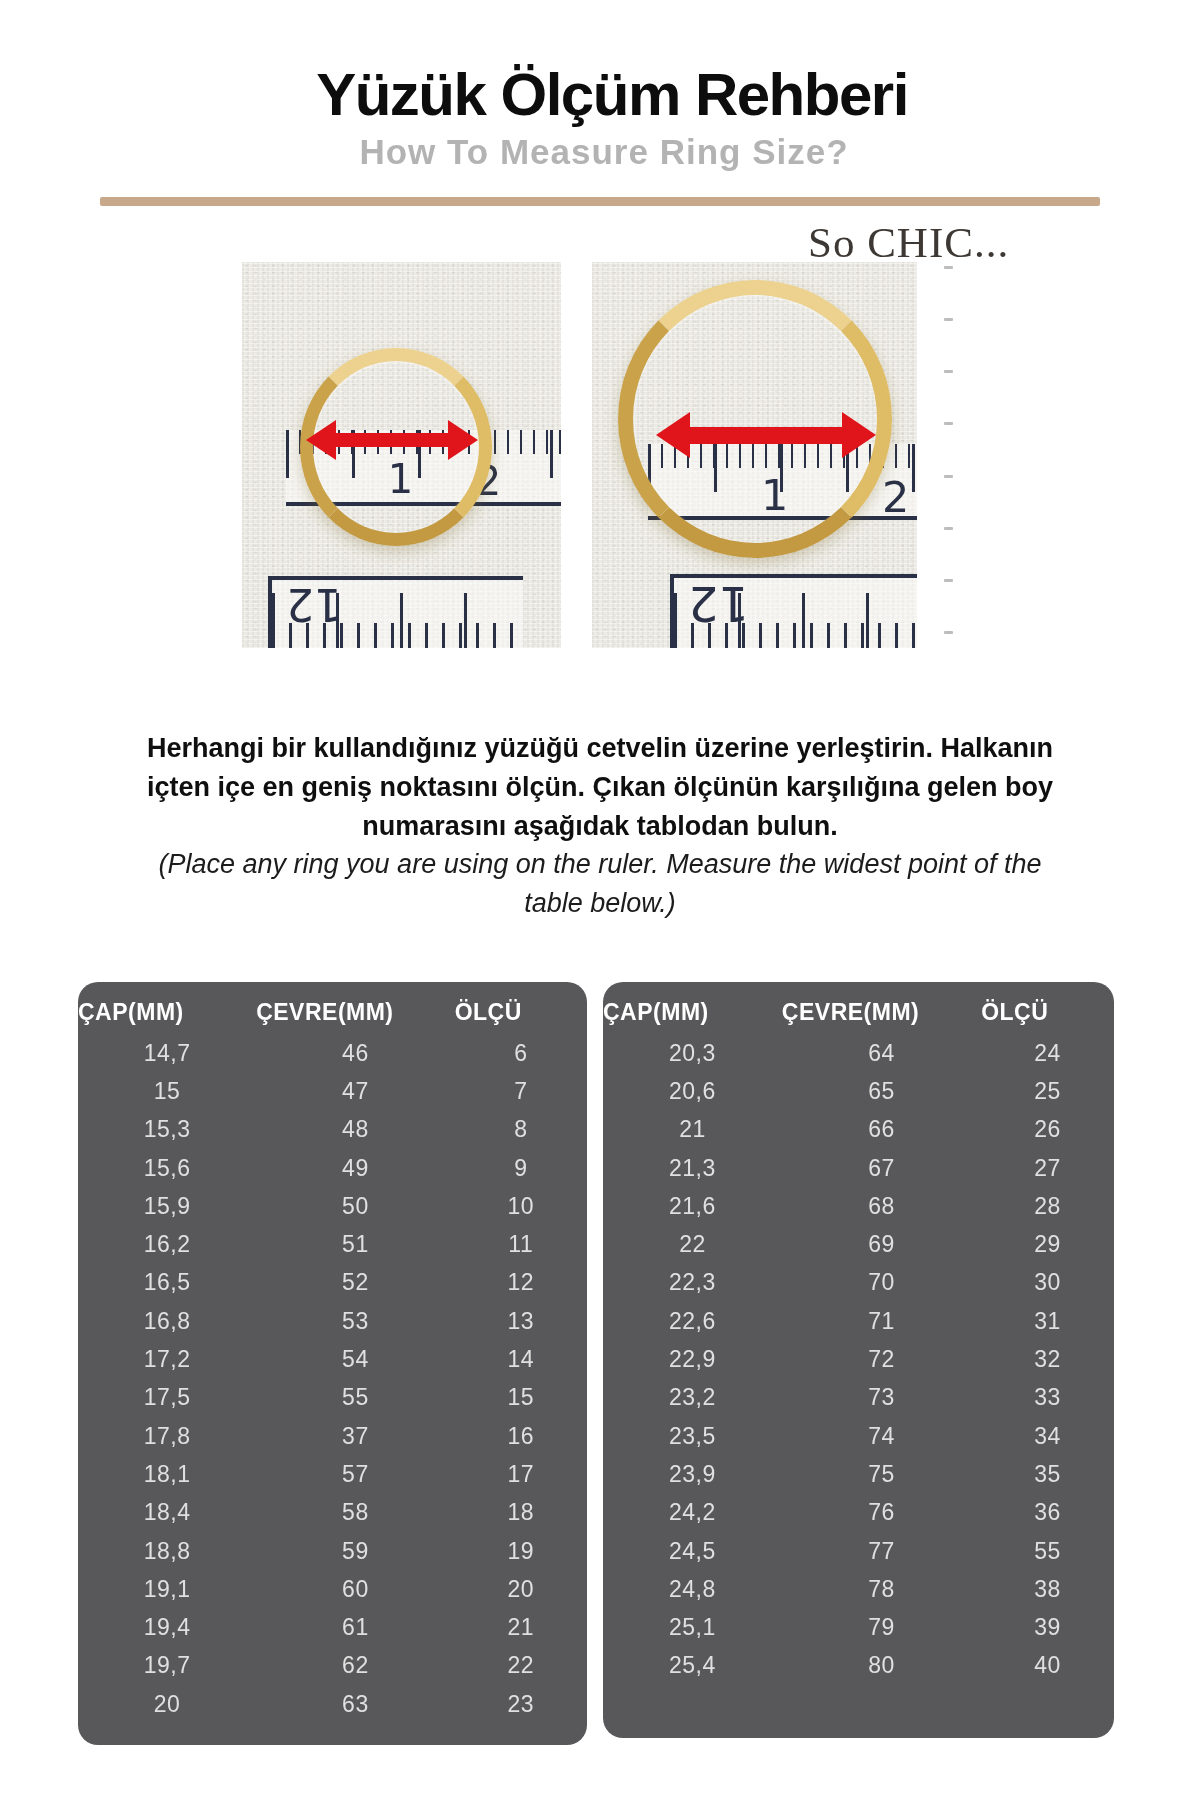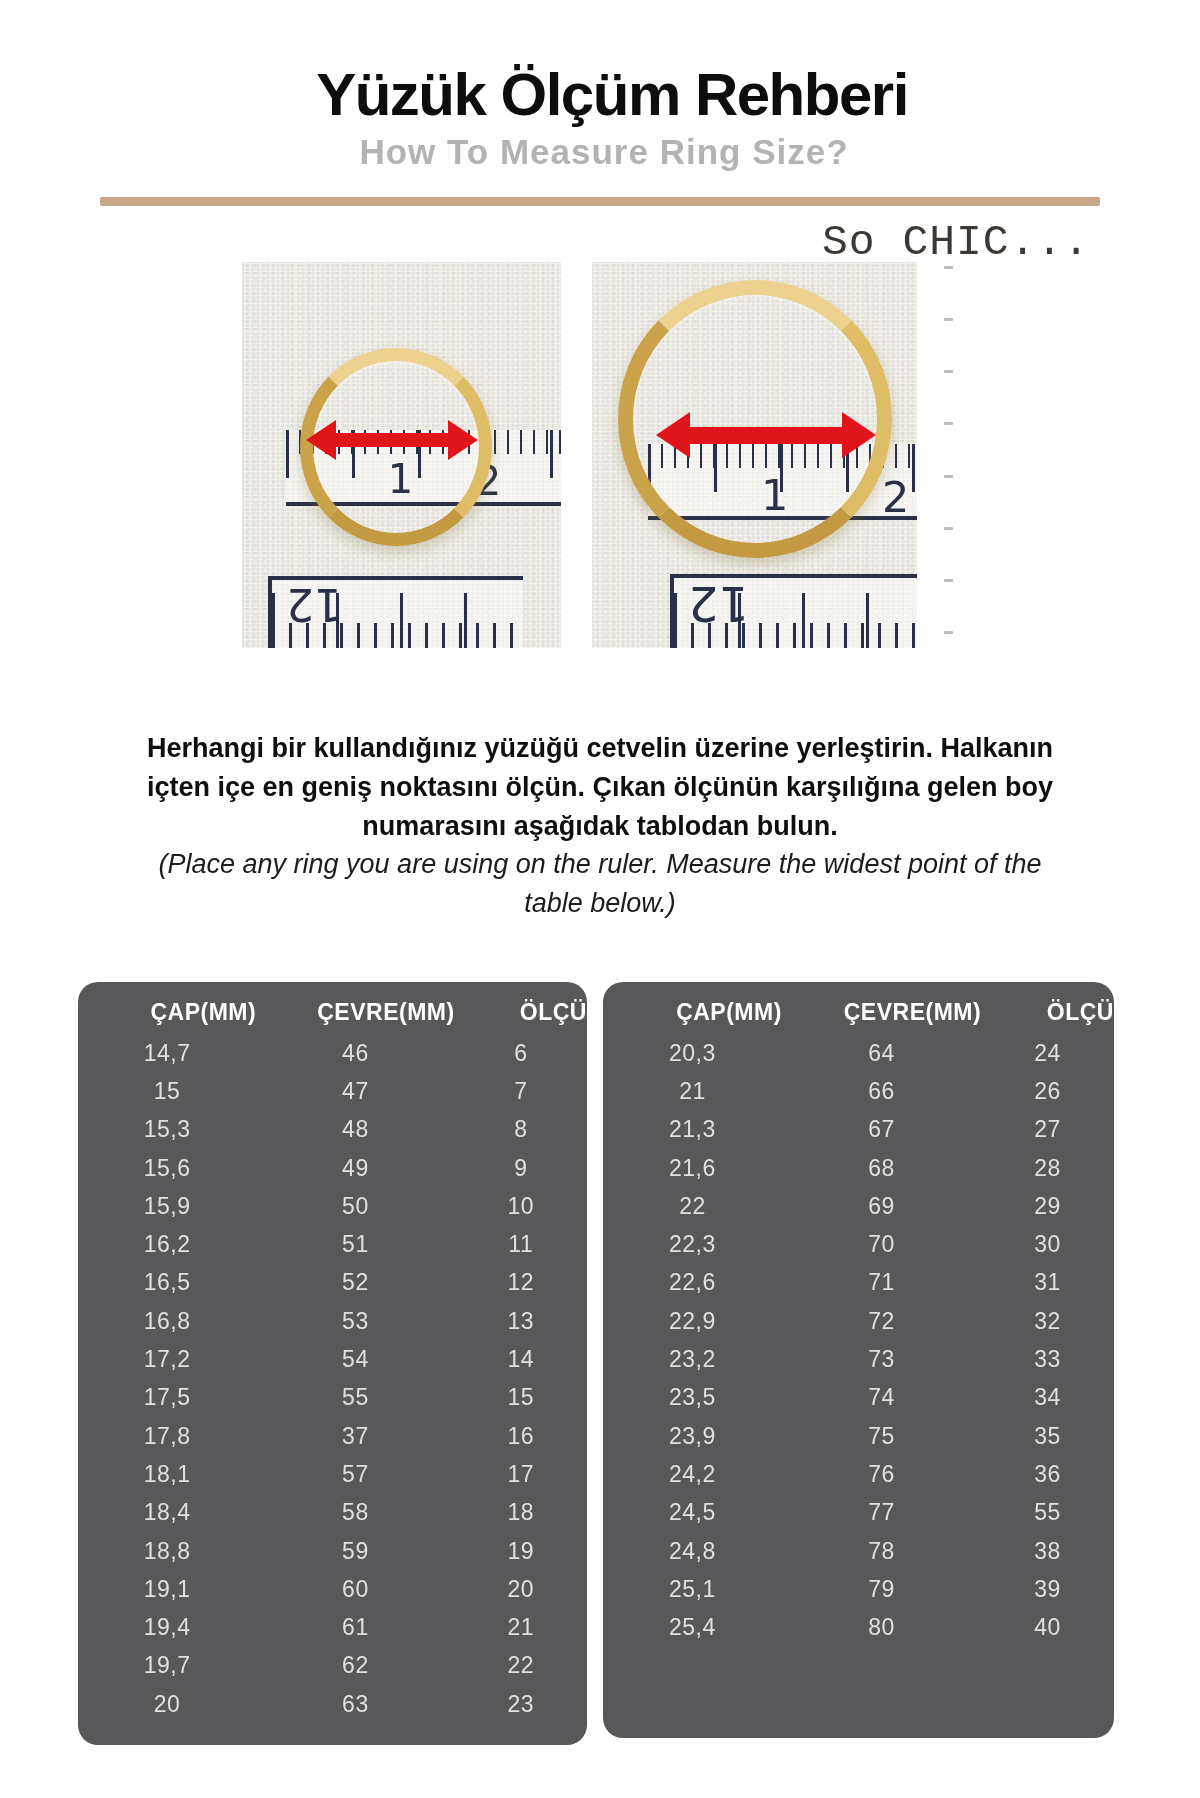--- a/index.html
+++ b/index.html
@@ -20,22 +20,22 @@
     position:absolute; top:132px; left:0; width:100%;
     text-align:center; font-size:35px; font-weight:bold;
     color:var(--subtitle-gray,#b3b3b3); letter-spacing:1px;padding-left:8px;
   }
   .divider {
     position:absolute; top:197px; left:100px; width:1000px; height:9px;
     background:var(--divider,#c7a88b); border-radius:2px;
   }
   .brand {
     position:absolute; top:218px; left:808px; width:260px;
-    font-family:Liberation Mono, monospace;
-    font-size:43px; color:#3d3833; letter-spacing:1px; white-space:nowrap;margin-left:14px;
+    font-family:Liberation Serif, serif;
+    font-size:43px; color:#3d3833; letter-spacing:1px; white-space:nowrap;
   }
 
   
   .photo {
     position:absolute; top:262px; height:386px; overflow:hidden;
     background-color:#edebe5;
     background-image:
       repeating-linear-gradient(0deg, rgba(255,255,255,.4) 0 1px, transparent 1px 4px),
       repeating-linear-gradient(90deg, rgba(185,183,175,.18) 0 2px, transparent 2px 5px),
       radial-gradient(rgba(168,166,158,.25) 1px, transparent 1.6px);
@@ -131,21 +131,21 @@
     position:absolute; top:982px; background:var(--table-background,#58585a);
     border-radius:20px; padding-top:8px; overflow:hidden;
   }
   #table-left  { left:78px;  width:509px; height:763px; }
   #table-right { left:603px; width:511px; height:756px; }
   .t-head, .t-row {
     display:grid; grid-template-columns:35% 39% 26%; align-items:center;
   }
   .t-head { height:44px; }
   .t-head span {
-    text-align:right; color:#ffffff; font-weight:bold;
+    text-align:left; color:#ffffff; font-weight:bold;
     font-size:23px; letter-spacing:.5px;
   }
   .t-row { height:38.3px; }
   .t-cell {
     text-align:center; color:#e0e0e0; font-size:23px; font-weight:normal;
     letter-spacing:.5px;
   }
 </style>
 </head>
 <body>
@@ -315,20 +315,25 @@
       <span>ÇAP(MM)</span>
       <span>ÇEVRE(MM)</span>
       <span>ÖLÇÜ</span>
     </div>
   <div class="t-row">
         <span class="t-cell">20,3</span>
         <span class="t-cell">64</span>
         <span class="t-cell">24</span>
       </div>
       <div class="t-row">
+        <span class="t-cell">20,6</span>
+        <span class="t-cell">65</span>
+        <span class="t-cell">25</span>
+      </div>
+      <div class="t-row">
         <span class="t-cell">21</span>
         <span class="t-cell">66</span>
         <span class="t-cell">26</span>
       </div>
       <div class="t-row">
         <span class="t-cell">21,3</span>
         <span class="t-cell">67</span>
         <span class="t-cell">27</span>
       </div>
       <div class="t-row">

